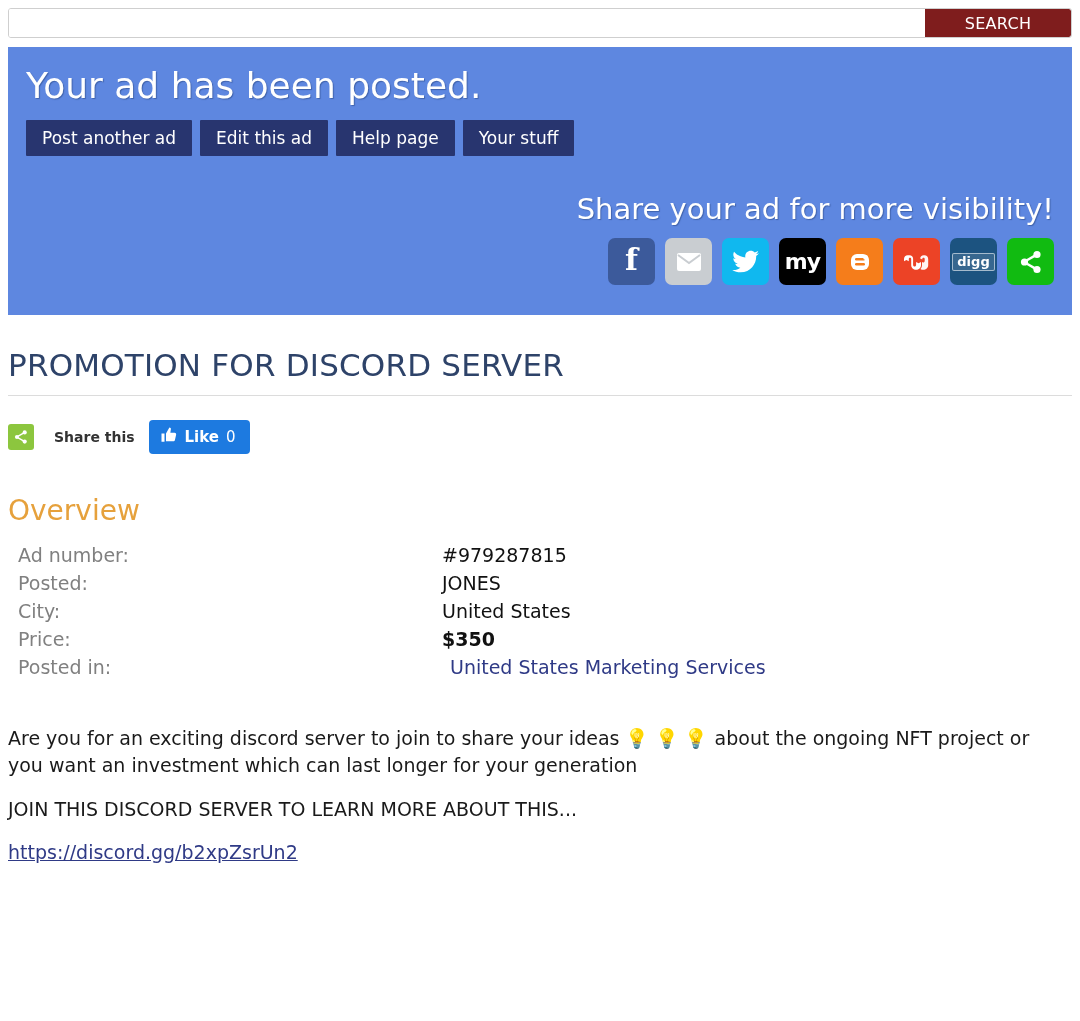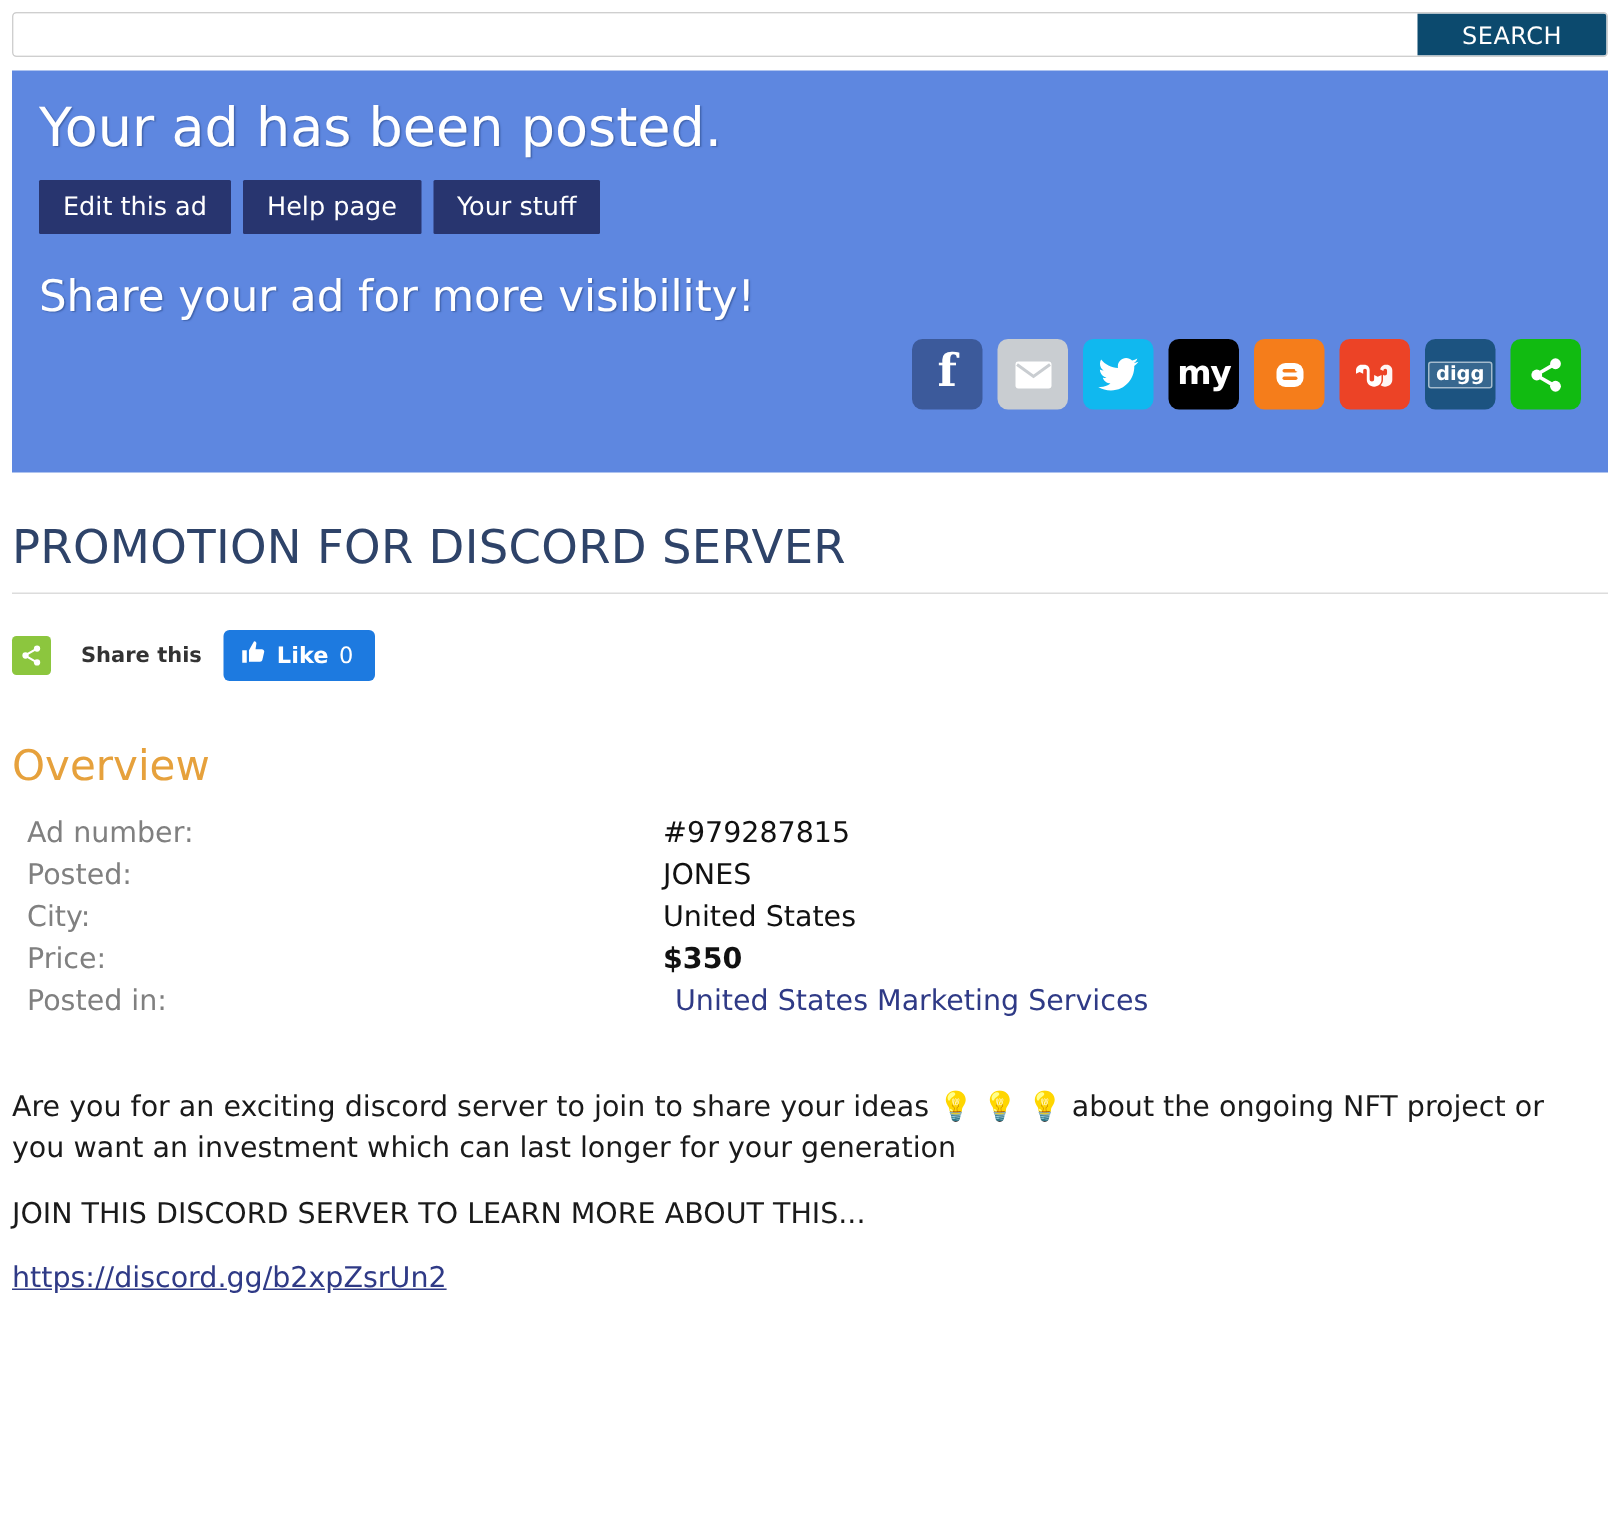--- a/index.html
+++ b/index.html
@@ -32,23 +32,23 @@
     border: 0;
     outline: none;
     font-size: 15px;
     padding: 0 8px;
     font-family: "DejaVu Sans", "Liberation Sans", sans-serif;
     color: #222;
     background: #fff;
   }
   .search-button {
     flex: 0 0 auto;
-    width: 126px;
+    width: 146px;
     border: 0;
-    background: #0c4a6e;
+    background: #7f1d1d;
     color: #ffffff;
     font-size: 16px;
     font-family: "DejaVu Sans", "Liberation Sans", sans-serif;
     letter-spacing: 0.3px;
     cursor: pointer;
     border-radius: 0 2px 2px 0;
   }
 
   
   .notice-panel {
@@ -76,22 +76,22 @@
     color: #ffffff;
     font-size: 17px;
     padding: 8px 16px;
     border: 0;
     border-radius: 1px;
     font-family: "DejaVu Sans", "Liberation Sans", sans-serif;
     cursor: pointer;
     white-space: nowrap;
   }
   .share-block {
-    margin-top: 24px;
-    text-align: left;
+    margin-top: 36px;
+    text-align: right;
   }
   .share-heading {
     color: #ffffff;
     font-size: 29px;
     text-shadow: 1px 1px 1px rgba(40,70,130,0.55);
     margin-bottom: 12px;
   }
   .social-row {
     display: flex;
     justify-content: flex-end;
@@ -237,20 +237,21 @@
 
 <div class="search-row">
   <input class="search-input" type="text" placeholder="" style="">
   <button class="search-button">SEARCH</button>
 </div>
 
 <div class="notice-panel">
   <div class="notice-title">Your ad has been posted.</div>
 
   <div class="notice-buttons">
+    <button class="notice-btn">Post another ad</button>
     <button class="notice-btn">Edit this ad</button>
     <button class="notice-btn">Help page</button>
     <button class="notice-btn">Your stuff</button>
   </div>
 
   <div class="share-block">
     <div class="share-heading">Share your ad for more visibility!</div>
 
     <div class="social-row">
 

